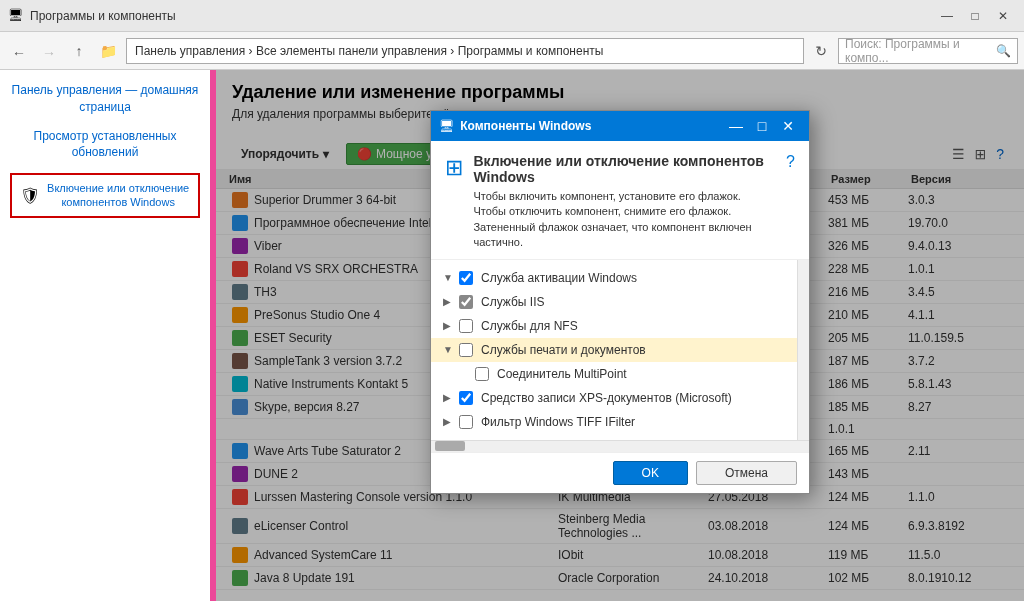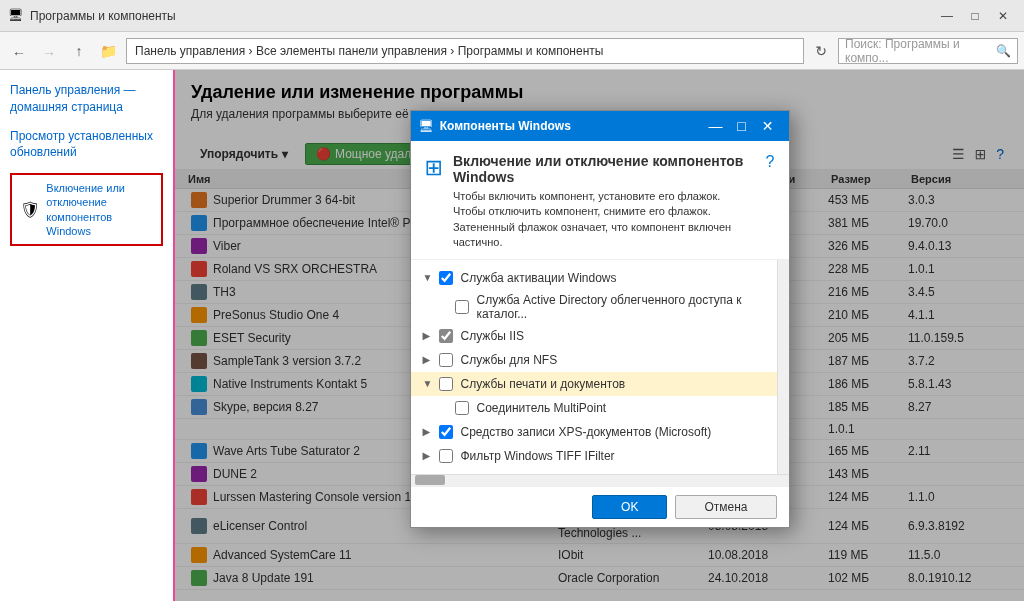--- a/index.html
+++ b/index.html
@@ -55,25 +55,26 @@
     }
 
     
     .main-layout {
       display: flex;
       height: calc(601px - 70px);
     }
 
     
     .sidebar {
-      width: 175px;
+      width: 216px;
       background: white;
-      border-right: 2px solid #ec4899;
+      border-right: 6px solid #ec4899;
       padding: 12px 10px;
       overflow-y: auto;
+      text-align: center;
     }
     .sidebar-link {
       color: #0066cc;
       font-size: 12px;
       cursor: pointer;
       margin-bottom: 8px;
       line-height: 1.4;
       display: block;
     }
     .sidebar-section { margin-bottom: 12px; }
@@ -497,25 +498,20 @@
         </div>
 
         <div class="modal-body" id="modal-body" style="position:relative;">
 
         <div class="modal-item">
     <span class="modal-expand" style="margin-left:0px;">▼</span>
     <input type="checkbox" class="modal-checkbox" checked="" style="">
     <span class="modal-item-label">Служба активации Windows</span>
   </div>
             <div class="modal-item">
-    <span class="modal-expand" style="margin-left:16px;"></span>
-    <input type="checkbox" class="modal-checkbox" style="">
-    <span class="modal-item-label">Служба Active Directory облегченного доступа к каталог...</span>
-  </div>
-            <div class="modal-item">
     <span class="modal-expand" style="margin-left:0px;">▶</span>
     <input type="checkbox" class="modal-checkbox" checked="" style="background: rgb(136, 136, 136); accent-color: rgb(136, 136, 136);">
     <span class="modal-item-label">Службы IIS</span>
   </div>
             <div class="modal-item">
     <span class="modal-expand" style="margin-left:0px;">▶</span>
     <input type="checkbox" class="modal-checkbox" style="">
     <span class="modal-item-label">Службы для NFS</span>
   </div>
             <div class="modal-item highlighted">

